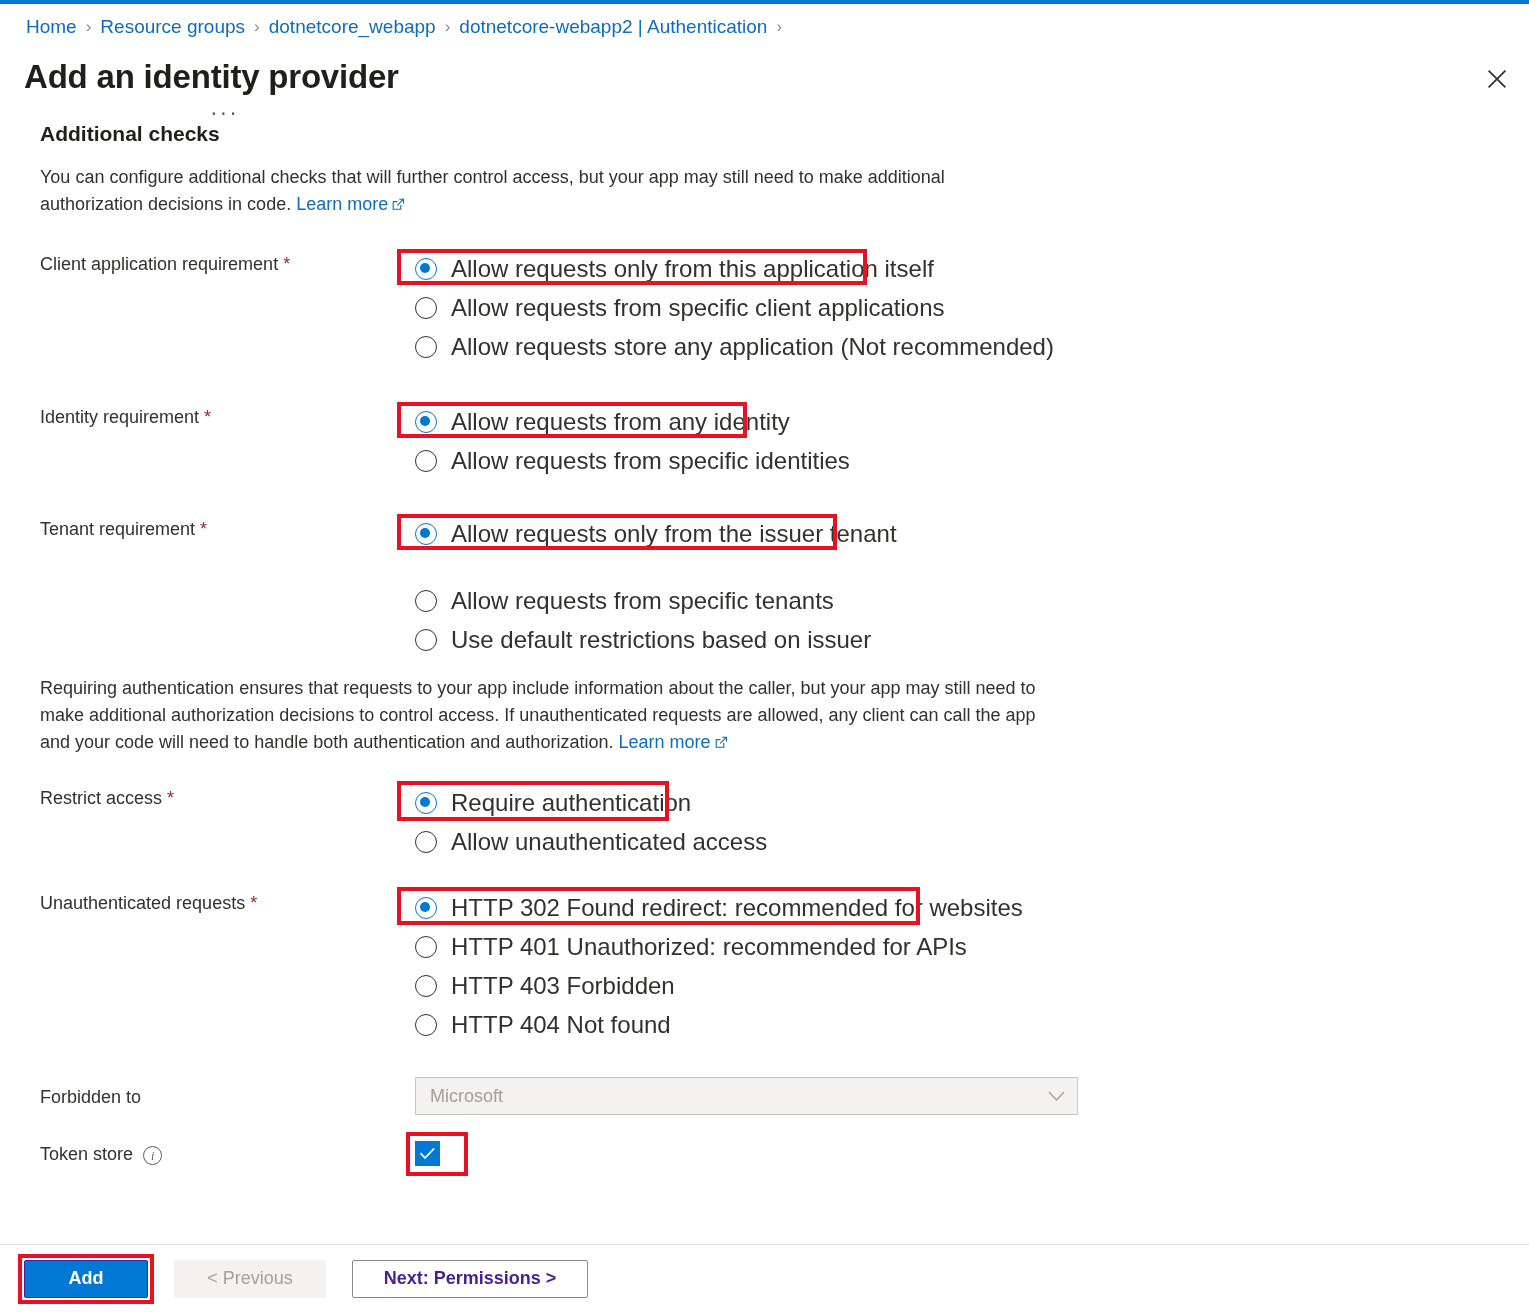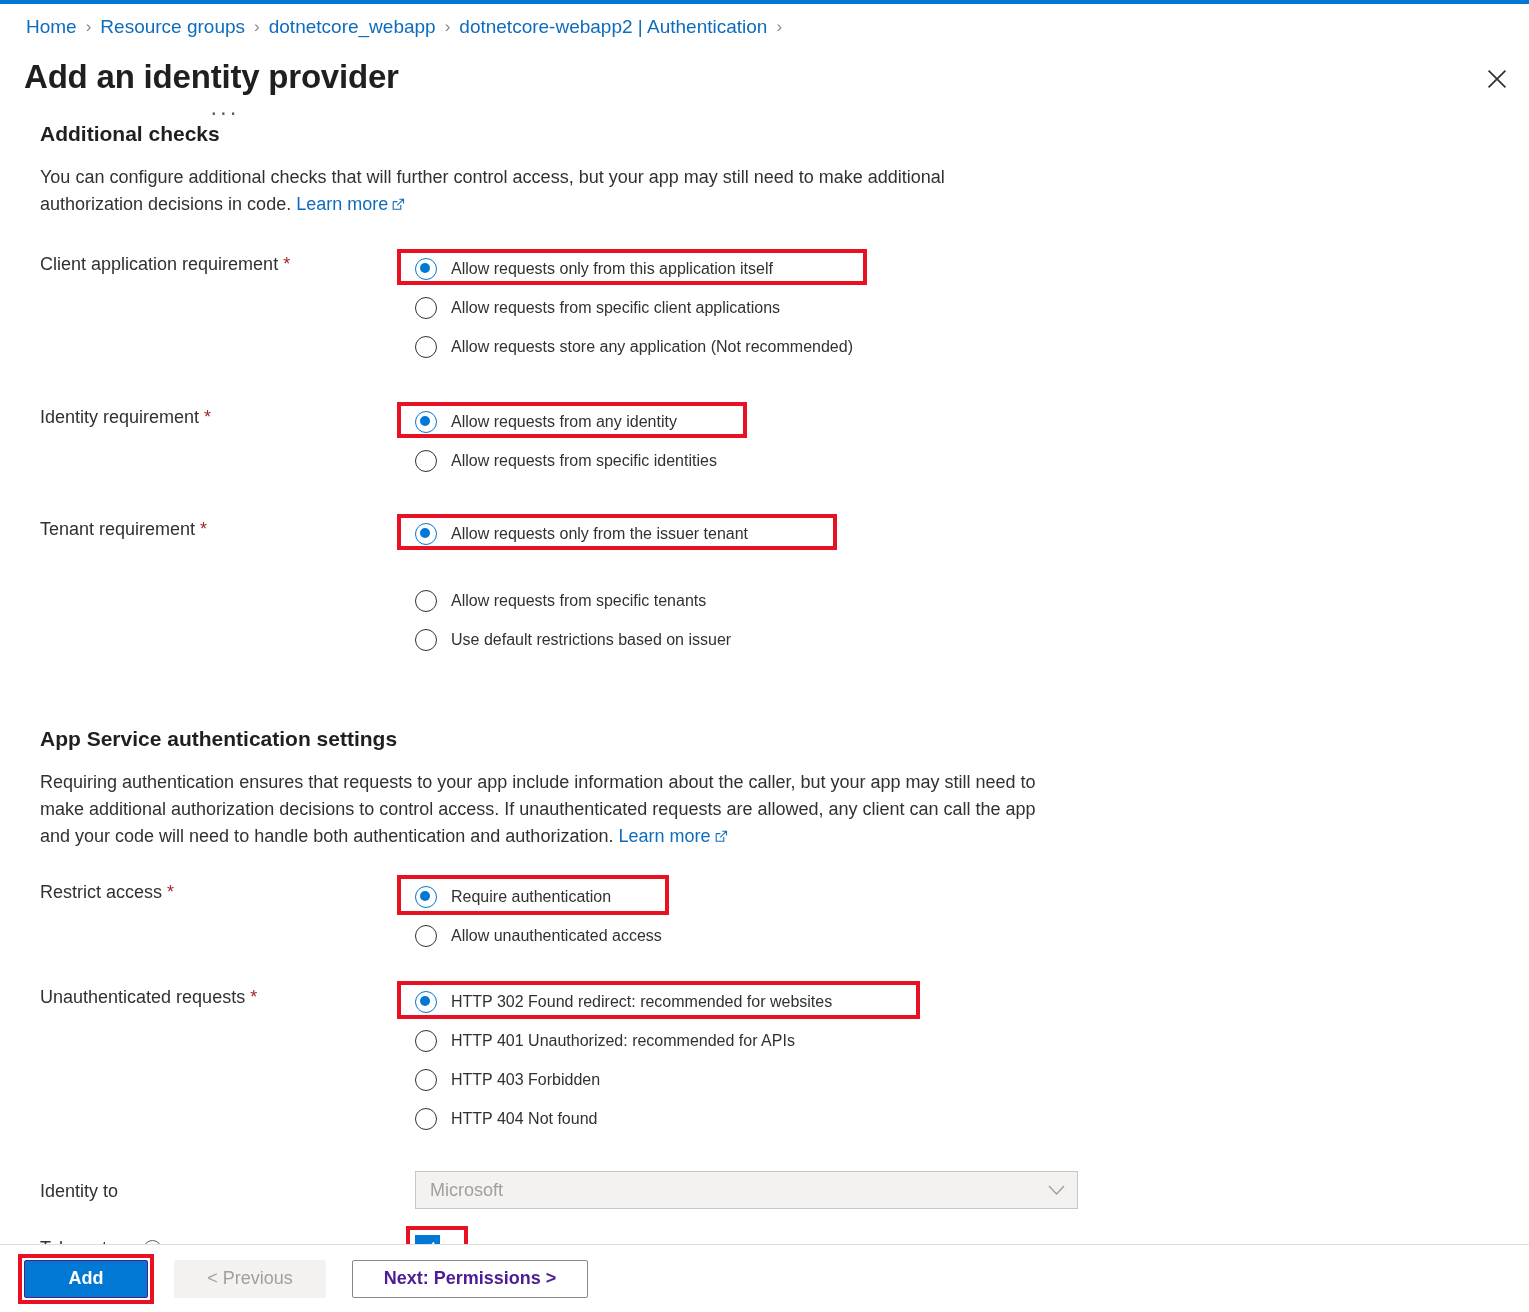--- a/index.html
+++ b/index.html
@@ -166,21 +166,21 @@
   }
   .radio-row.checked .radio-mark::after {
     content: "";
     position: absolute;
     left: 4.2px; top: 4.2px;
     width: 10px; height: 10px;
     border-radius: 50%;
     background: #0078d4;
   }
   .radio-label {
-    font-size: 16px;
+    font-size: 24px;
     line-height: 26px;
     color: #323130;
     white-space: nowrap;
   }
   .radio-row[data-interactable="true"] { cursor: pointer; }
 
   
   .hl {
     position: absolute;
     border: 4px solid #e81123;
@@ -365,21 +365,20 @@
           <span class="radio-mark" data-interactable="false"></span>
           <span class="radio-label" data-interactable="false">Allow requests from specific tenants</span>
         </div>
         <div class="radio-row" data-interactable="true">
           <span class="radio-mark" data-interactable="false"></span>
           <span class="radio-label" data-interactable="false">Use default restrictions based on issuer</span>
         </div>
       </div>
     </div>
 
-    <h2 class="section-heading" style="margin-top:66px;" data-interactable="false">App Service authentication settings</h2>
 
     <p class="section-desc wide" data-interactable="false">
       <span data-interactable="false">Requiring authentication ensures that requests to your app include information about the caller, but your app may still need to make additional authorization decisions to control access. If unauthenticated requests are allowed, any client can call the app and your code will need to handle both authentication and authorization.</span>
       <a class="link" data-interactable="true"><span data-interactable="false">Learn more</span><span class="ext-icon" data-interactable="false"><svg width="13" height="13" viewBox="0 0 13 13">
               <path d="M1.2 3.6 h4.2 M1.2 3.6 v7.6 h7.6 v-4.3 M5.2 7.4 L11.3 1.4 M7.3 1.3 h4.2 v4.2" stroke="#0f6cbd" stroke-width="1.1" fill="none"></path>
             </svg></span></a>
     </p>
 
     <div class="field" style="margin-top:26px;" data-interactable="false">
       <div class="field-label" data-interactable="false">
@@ -420,21 +419,21 @@
         </div>
         <div class="radio-row" data-interactable="true">
           <span class="radio-mark" data-interactable="false"></span>
           <span class="radio-label" data-interactable="false">HTTP 404 Not found</span>
         </div>
       </div>
     </div>
 
     <div class="field" style="margin-top:33px; align-items:center;" data-interactable="false">
       <div class="field-label" data-interactable="false">
-        <span data-interactable="false">Identity to</span>
+        <span data-interactable="false">Forbidden to</span>
       </div>
       <div class="field-control" data-interactable="false">
         <div class="dropdown" data-interactable="true">
           <span data-interactable="false">Microsoft</span>
           <span class="chev" data-interactable="false">
             <svg width="17" height="11" viewBox="0 0 17 11">
                 <path d="M1 1 L8.5 9 L16 1" stroke="#a19f9d" stroke-width="1.4" fill="none"></path>
               </svg>
           </span>
         </div>

